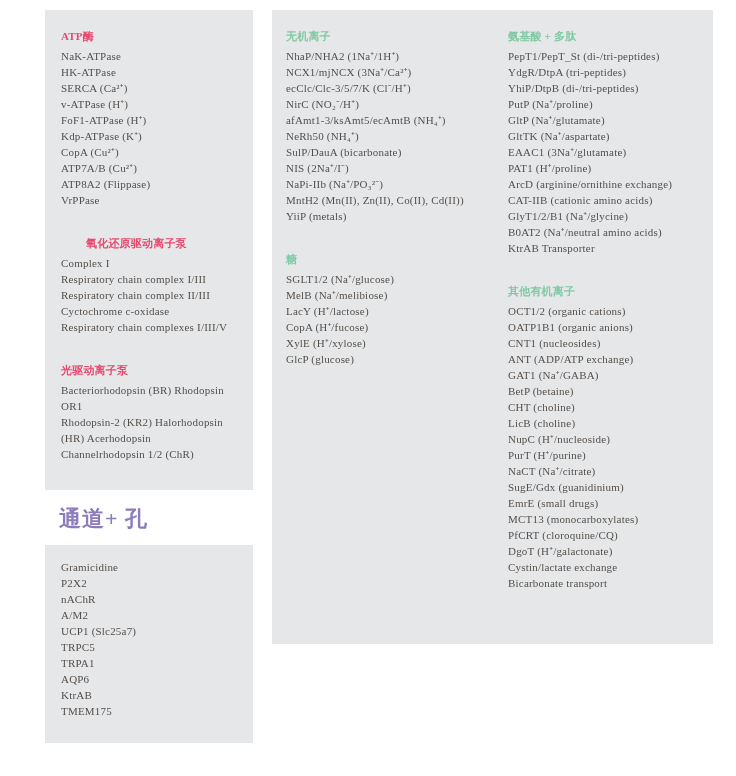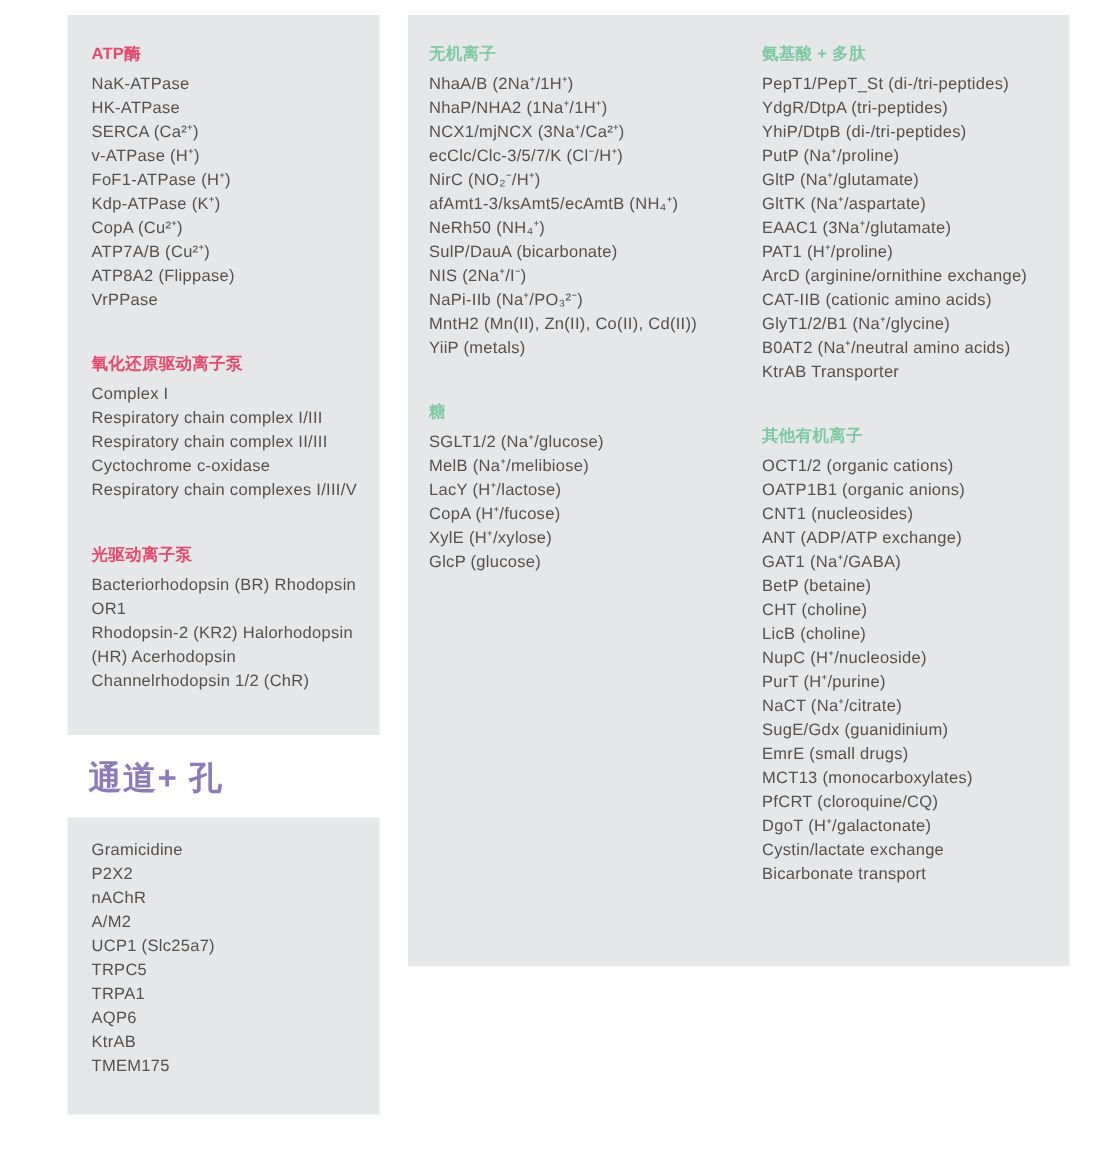--- a/index.html
+++ b/index.html
@@ -1,21 +1,21 @@
 <!DOCTYPE html>
 <html><head>
 <meta charset="utf-8">
 <style>
   * { margin:0; padding:0; box-sizing:border-box; }
   html,body { background:#ffffff; }
   .page {
     position:relative;
     width:736px; height:776px;
     background:#ffffff;
-    font-family:Liberation Sans, sans-serif;
+    font-family:Liberation Serif, serif;
     overflow:hidden;
     padding-left:23px;
   }
   .card {
     position:absolute;
     background:#e6e7e9;
     overflow:hidden;
   }
   #card-pumps   { left:45px;  top:10px;  width:208px; height:480px; padding:19px 14px 0 16px; }
   #card-channels{ left:45px;  top:545px; width:208px; height:198px; padding:14px 14px 0 16px; }
@@ -64,21 +64,21 @@
             <li>v-ATPase (H⁺)</li>
             <li>FoF1-ATPase (H⁺)</li>
             <li>Kdp-ATPase (K⁺)</li>
             <li>CopA (Cu²⁺)</li>
             <li>ATP7A/B (Cu²⁺)</li>
             <li>ATP8A2 (Flippase)</li>
             <li>VrPPase</li>
           </ul>
         </div>
         <div class="section">
-          <div class="section-title" style="color: rgb(231, 73, 110);">氧化还原驱动离子泵</div>
+          <div class="section-title" style="color: rgb(231, 73, 110); margin-left: 25px;">氧化还原驱动离子泵</div>
           <ul class="item-list">
             <li>Complex I</li>
             <li>Respiratory chain complex I/III</li>
             <li>Respiratory chain complex II/III</li>
             <li>Cyctochrome c-oxidase</li>
             <li>Respiratory chain complexes I/III/V</li>
           </ul>
         </div>
         <div class="section">
           <div class="section-title" style="color: rgb(231, 73, 110);">光驱动离子泵</div>
@@ -108,21 +108,20 @@
         <li>KtrAB</li>
         <li>TMEM175</li>
       </ul>
   </div>
 
   <div class="card" id="card-transporters">
     <div class="t-col" id="t-col1">
         <div class="section">
           <div class="section-title" style="color: rgb(127, 201, 163);">无机离子</div>
           <ul class="item-list">
-            <li>NhaA/B (2Na⁺/1H⁺)</li>
             <li>NhaP/NHA2 (1Na⁺/1H⁺)</li>
             <li>NCX1/mjNCX (3Na⁺/Ca²⁺)</li>
             <li>ecClc/Clc-3/5/7/K (Cl⁻/H⁺)</li>
             <li>NirC (NO₂⁻/H⁺)</li>
             <li>afAmt1-3/ksAmt5/ecAmtB (NH₄⁺)</li>
             <li>NeRh50 (NH₄⁺)</li>
             <li>SulP/DauA (bicarbonate)</li>
             <li>NIS (2Na⁺/I⁻)</li>
             <li>NaPi-IIb (Na⁺/PO₃²⁻)</li>
             <li>MntH2 (Mn(II), Zn(II), Co(II), Cd(II))</li>

